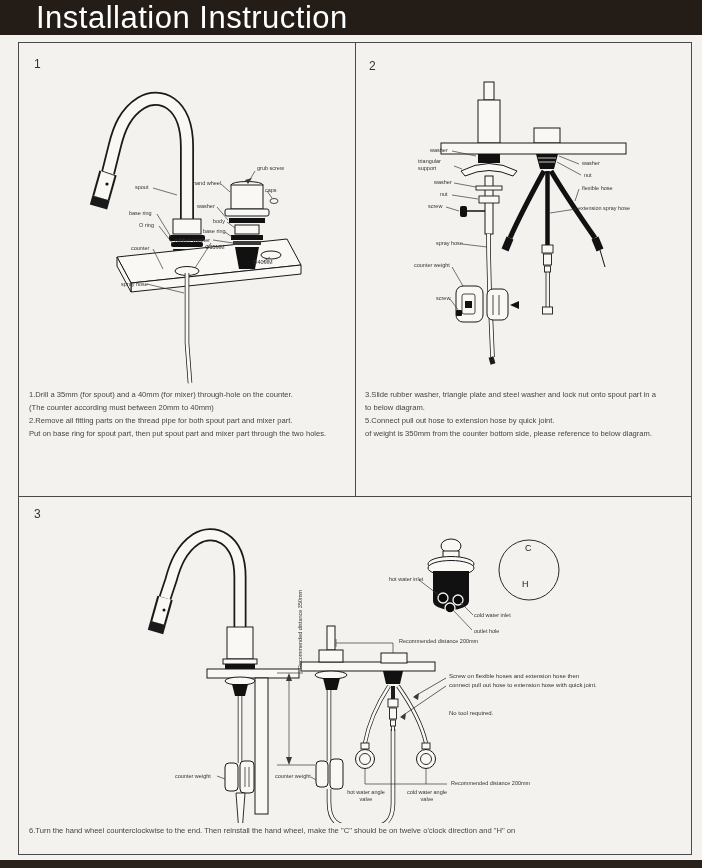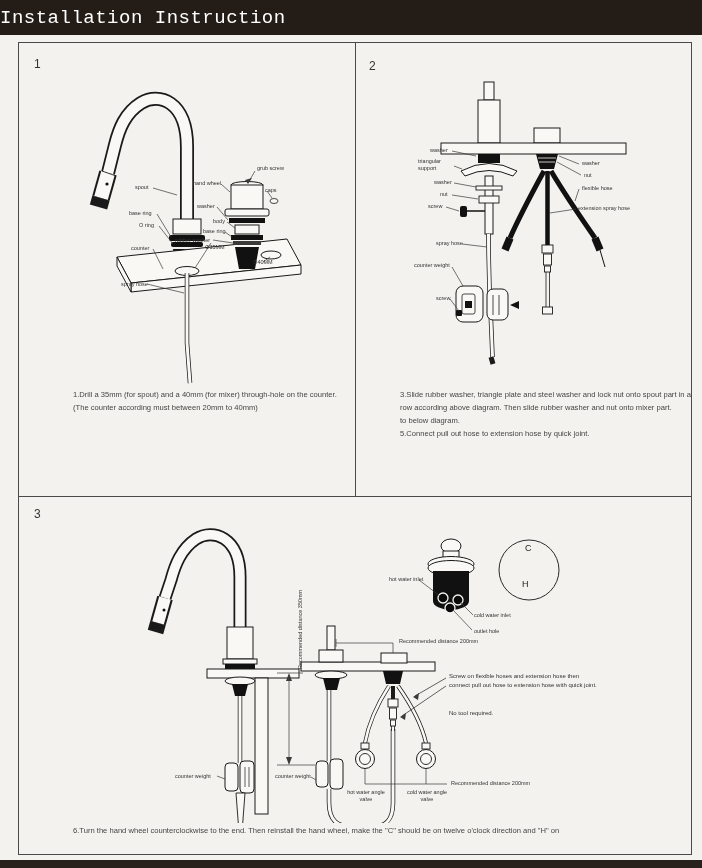--- a/index.html
+++ b/index.html
@@ -4,40 +4,40 @@
 <style>
   html,body{margin:0;padding:0;}
   body{
     width:702px;height:868px;position:relative;overflow:hidden;
     background:#f3f2ee;font-family:"Liberation Sans",sans-serif;
   }
   .header{
     position:absolute;left:0;top:0;width:702px;height:35px;
     background:#241d17;color:#fff;display:flex;align-items:center;
   }
-  .header .title{font-size:19px;letter-spacing:.5px;font-family:Liberation Mono, monospace;}
+  .header .title{font-size:31px;padding-left:36px;letter-spacing:.5px;}
   .panel{
     position:absolute;border:1px solid #4a4a4a;box-sizing:border-box;background:transparent;
   }
   #panel1{left:18px;top:42px;width:338px;height:455px;}
   #panel2{left:355px;top:42px;width:337px;height:455px;}
   #panel3{left:18px;top:496px;width:674px;height:359px;}
   .num{position:absolute;font-size:12px;color:#333;}
   svg.draw{position:absolute;left:0;top:0;pointer-events:none;}
   .lbl{
     position:absolute;font-size:5.5px;line-height:6.5px;color:#333;white-space:nowrap;
   }
   .lbl.wrap{white-space:normal;}
   .lbl.c{text-align:center;}
   .lbl.big{font-size:9px;color:#222;}
   .lbl.rot{transform:rotate(-90deg);transform-origin:0 0;}
   .note{
     position:absolute;font-size:6px;line-height:8.5px;color:#333;white-space:normal;
   }
-  .instructions{position:absolute;font-size:7.6px;line-height:12.9px;color:#454545;margin-left:44px;}
+  .instructions{position:absolute;font-size:7.6px;line-height:12.9px;color:#454545;}
   .bottombar{position:absolute;left:0;top:860px;width:702px;height:8px;background:#29221c;}
   [data-interactable]{}
 </style>
 </head>
 <body data-interactable="false">
 
 <div class="header" data-interactable="false">
   <div class="title" data-interactable="false">Installation Instruction</div>
 </div>
 
@@ -118,20 +118,22 @@
   <div class="lbl" style="left:194px;top:175px" data-interactable="false">body</div>
   <div class="lbl" style="left:184px;top:185px" data-interactable="false">base ring</div>
   <div class="lbl" style="left:156px;top:194px" data-interactable="false">rubber washer</div>
   <div class="lbl" style="left:186px;top:201px" data-interactable="false">Φ35MM</div>
   <div class="lbl" style="left:234px;top:216px" data-interactable="false">Φ40MM</div>
   <div class="lbl" style="left:102px;top:238px" data-interactable="false">spray hose</div>
 
   <div class="instructions" style="left:10px;top:346px;width:318px" data-interactable="false">
     <div data-interactable="false">1.Drill a 35mm (for spout) and a 40mm (for mixer) through-hole on the counter.</div>
     <div data-interactable="false">(The counter according must between 20mm to 40mm)</div>
+    <div data-interactable="false">2.Remove all fitting parts on the thread pipe for both spout part and mixer part.</div>
+    <div data-interactable="false">Put on base ring for spout part, then put spout part and mixer part through the two holes.</div>
   </div>
 </div>
 
 <div class="panel" id="panel2" data-interactable="false">
   <div class="num" style="left:13px;top:16px" data-interactable="false">2</div>
 
   <svg class="draw" width="335" height="350" viewBox="0 0 335 350" data-interactable="false">
 
     <g>
       <rect x="128" y="39" width="10" height="18" fill="#f9f8f5" stroke="#1a1a1a" stroke-width="1"></rect>
@@ -207,25 +209,25 @@
   <div class="lbl" style="left:84px;top:148px" data-interactable="false">nut</div>
   <div class="lbl" style="left:72px;top:160px" data-interactable="false">screw</div>
   <div class="lbl" style="left:226px;top:117px" data-interactable="false">washer</div>
   <div class="lbl" style="left:228px;top:129px" data-interactable="false">nut</div>
   <div class="lbl" style="left:226px;top:142px" data-interactable="false">flexible hose</div>
   <div class="lbl" style="left:222px;top:162px" data-interactable="false">extension spray hose</div>
   <div class="lbl" style="left:80px;top:197px" data-interactable="false">spray hose</div>
   <div class="lbl" style="left:58px;top:219px" data-interactable="false">counter weight</div>
   <div class="lbl" style="left:80px;top:252px" data-interactable="false">screw</div>
 
-  <div class="instructions" style="left:0;top:346px;width:322px" data-interactable="false">
+  <div class="instructions" style="left:9px;top:346px;width:322px" data-interactable="false">
     <div data-interactable="false">3.Slide rubber washer, triangle plate and steel washer and lock nut onto spout part in a</div>
-    <div data-interactable="false">row according above diagram. Then slide rubber washer and nut onto mixer part.</div>
     <div data-interactable="false">to below diagram.</div>
     <div data-interactable="false">5.Connect pull out hose to extension hose by quick joint.</div>
+    <div data-interactable="false">of weight is 350mm from the counter bottom side, please reference to below diagram.</div>
   </div>
 </div>
 
 <div class="panel" id="panel3" data-interactable="false">
   <div class="num" style="left:15px;top:10px" data-interactable="false">3</div>
 
   <svg class="draw" width="672" height="326" viewBox="0 0 672 326" data-interactable="false">
 
     <g>
       <path d="M221 130 L221 80 C221 40 194 31 177 42 C162 52 156 68 152 83 L146 101" fill="none" stroke="#1a1a1a" stroke-width="13"></path>

